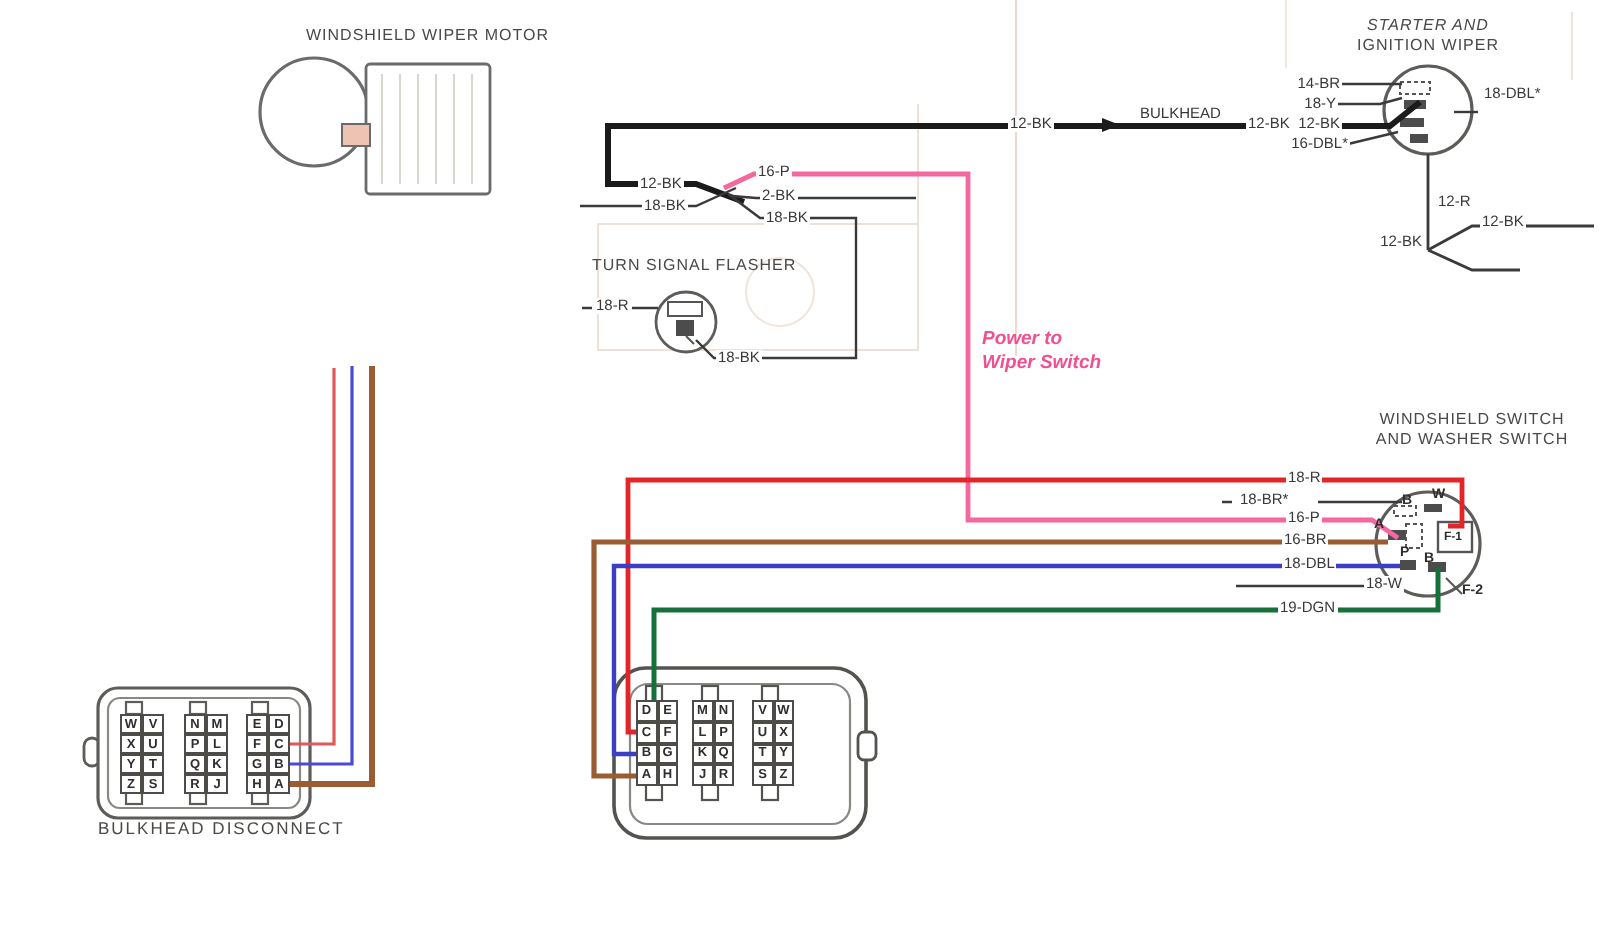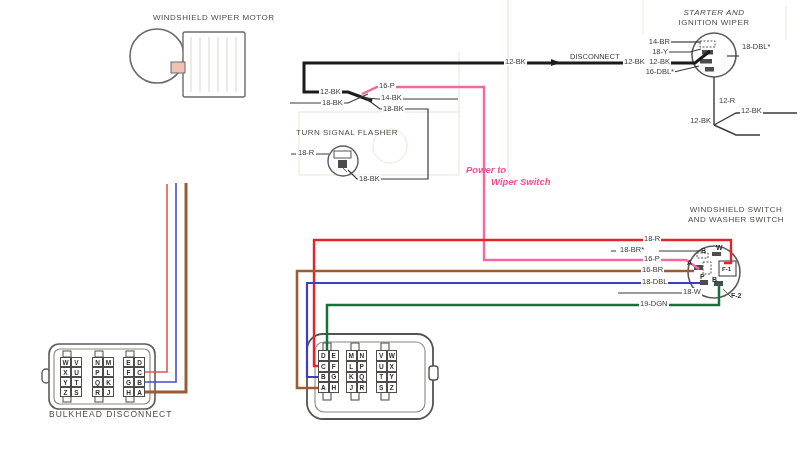--- a/index.html
+++ b/index.html
@@ -150,34 +150,34 @@
   <span class="lbl rt" style="left:629px;top:38px;width:40px;text-align:right;">14-BR</span>
   <span class="lbl rt" style="left:629px;top:48px;width:38px;">18-Y</span>
   <span class="lbl rt" style="left:629px;top:58px;width:40px;">12-BK</span>
   <span class="lbl rt" style="left:629px;top:68px;width:44px;">16-DBL*</span>
   <span class="lbl" style="left:741px;top:43px;">18-DBL*</span>
   <span class="lbl" style="left:718px;top:97px;">12-R</span>
   <span class="lbl rt nobg" style="left:672px;top:117px;width:38px;">12-BK</span>
   <span class="lbl" style="left:740px;top:107px;">12-BK</span>
 
   <span class="lbl" style="left:504px;top:58px;">12-BK</span>
-  <span class="lbl nobg" style="left:569px;top:53px;">DISCONNECT</span>
+  <span class="lbl nobg" style="left:569px;top:53px;">BULKHEAD</span>
   <span class="lbl" style="left:623px;top:58px;">12-BK</span>
 
   <span class="lbl" style="left:319px;top:88px;">12-BK</span>
   <span class="lbl" style="left:321px;top:99px;">18-BK</span>
   <span class="lbl" style="left:378px;top:82px;">16-P</span>
-  <span class="lbl" style="left:380px;top:94px;">14-BK</span>
+  <span class="lbl" style="left:380px;top:94px;">2-BK</span>
   <span class="lbl" style="left:382px;top:105px;">18-BK</span>
 
   <span class="t" style="left:296px;top:129px;">TURN SIGNAL FLASHER</span>
   <span class="lbl" style="left:297px;top:149px;">18-R</span>
   <span class="lbl" style="left:358px;top:175px;">18-BK</span>
 
-  <span class="note" style="left:466px;top:165px;">Power to</span>
+  <span class="note" style="left:491px;top:165px;">Power to</span>
   <span class="note" style="left:491px;top:177px;">Wiper Switch</span>
 
   <span class="t ctr" style="left:678px;top:206px;width:116px;">WINDSHIELD SWITCH</span>
   <span class="t ctr" style="left:678px;top:216px;width:116px;">AND WASHER SWITCH</span>
 
   <span class="lbl" style="left:643px;top:235px;">18-R</span>
   <span class="lbl" style="left:619px;top:246px;">18-BR*</span>
   <span class="lbl" style="left:643px;top:255px;">16-P</span>
   <span class="lbl" style="left:641px;top:266px;">16-BR</span>
   <span class="lbl" style="left:641px;top:278px;">18-DBL</span>

